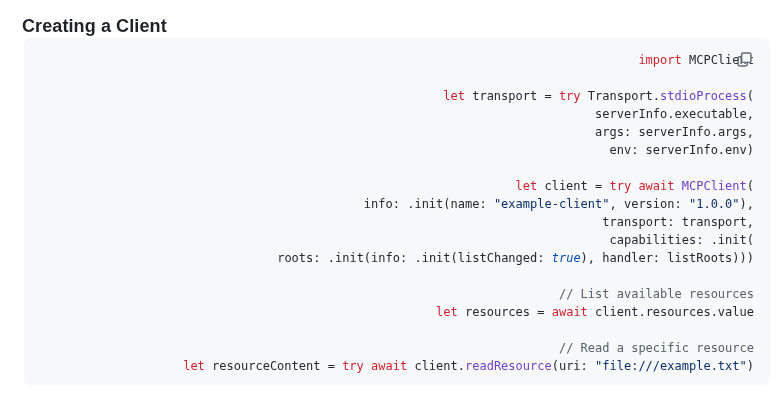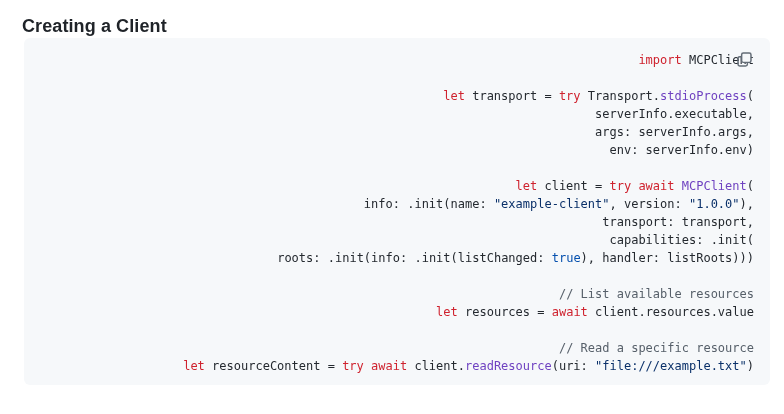--- a/index.html
+++ b/index.html
@@ -62,21 +62,21 @@
     font-size: 12px;
     line-height: 18px;
     color: var(--tok-plain, #24292f);
     white-space: pre;
     overflow: hidden;
   }
   .code-line { height: 18px; }
   .tok-kw    { color: var(--tok-kw, #cf222e); }
   .tok-fn    { color: var(--tok-fn, #6f42c1); }
   .tok-str   { color: var(--tok-str, #0a3069); }
-  .tok-const { color: var(--tok-const, #0550ae); }
+  .tok-const { color: var(--tok-const, #0550ae); font-style: italic; }
   .tok-cm    { color: var(--tok-cm, #57606a); margin-top: 48px; }
   .tok-pl    { color: var(--tok-plain, #24292f); }
 </style>
 </head>
 <body>
 
 <div class="page">
 
   <h2 class="section-title">Creating a Client</h2>
 

